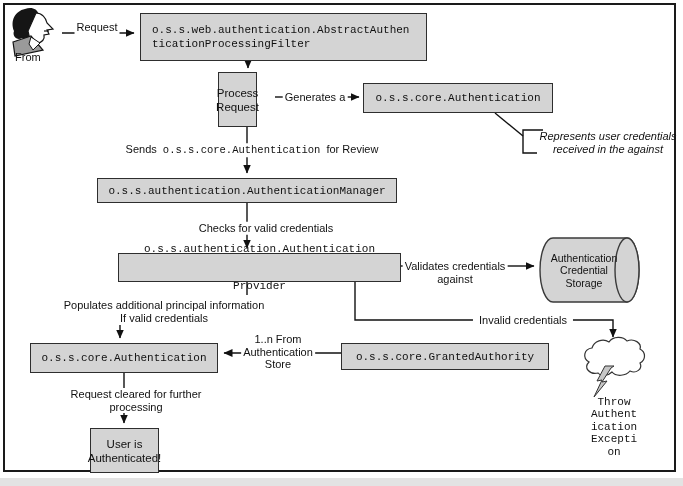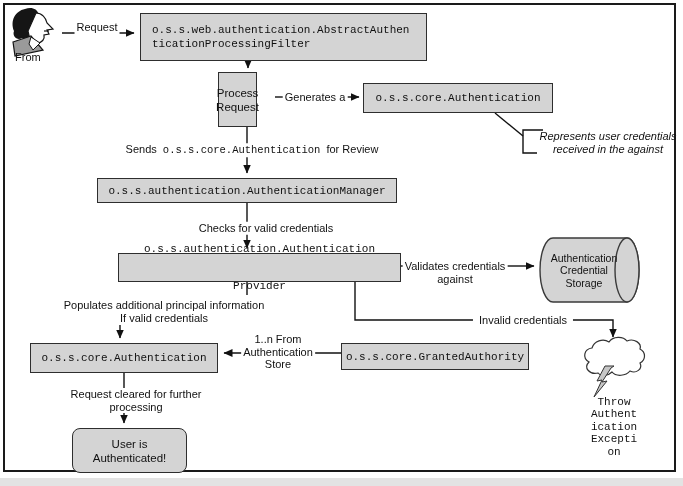--- a/index.html
+++ b/index.html
@@ -96,25 +96,25 @@
 
   <div class="box" style="left:118px;top:253px;width:283px;height:29px;line-height:13px;gap:24px;">
     <span class="ln">o.s.s.authentication.Authentication</span>
     <span class="ln">Provider</span>
   </div>
 
   <div class="box" style="left:30px;top:343px;width:188px;height:30px;">
     <span class="ln">o.s.s.core.Authentication</span>
   </div>
 
-  <div class="box" style="left:341px;top:343px;width:188px;height:27px;">
+  <div class="box" style="left:341px;top:343px;width:208px;height:27px;">
     <span class="ln">o.s.s.core.GrantedAuthority</span>
   </div>
 
-  <div class="box sans" style="left:72px;top:428px;width:115px;height:45px;border-radius:8px;">
+  <div class="box sans" style="left:90px;top:428px;width:69px;height:45px;">
     <span class="ln">User is</span>
     <span class="ln">Authenticated!</span>
   </div>
 
   <div class="lbl" style="left:13px;top:51px;background:transparent;">From</div>
 
   <div class="lbl" style="left:97px;top:21px;transform:translateX(-50%);">Request</div>
 
   <div class="lbl" style="left:315px;top:97px;transform:translate(-50%,-50%);">Generates a</div>
 

